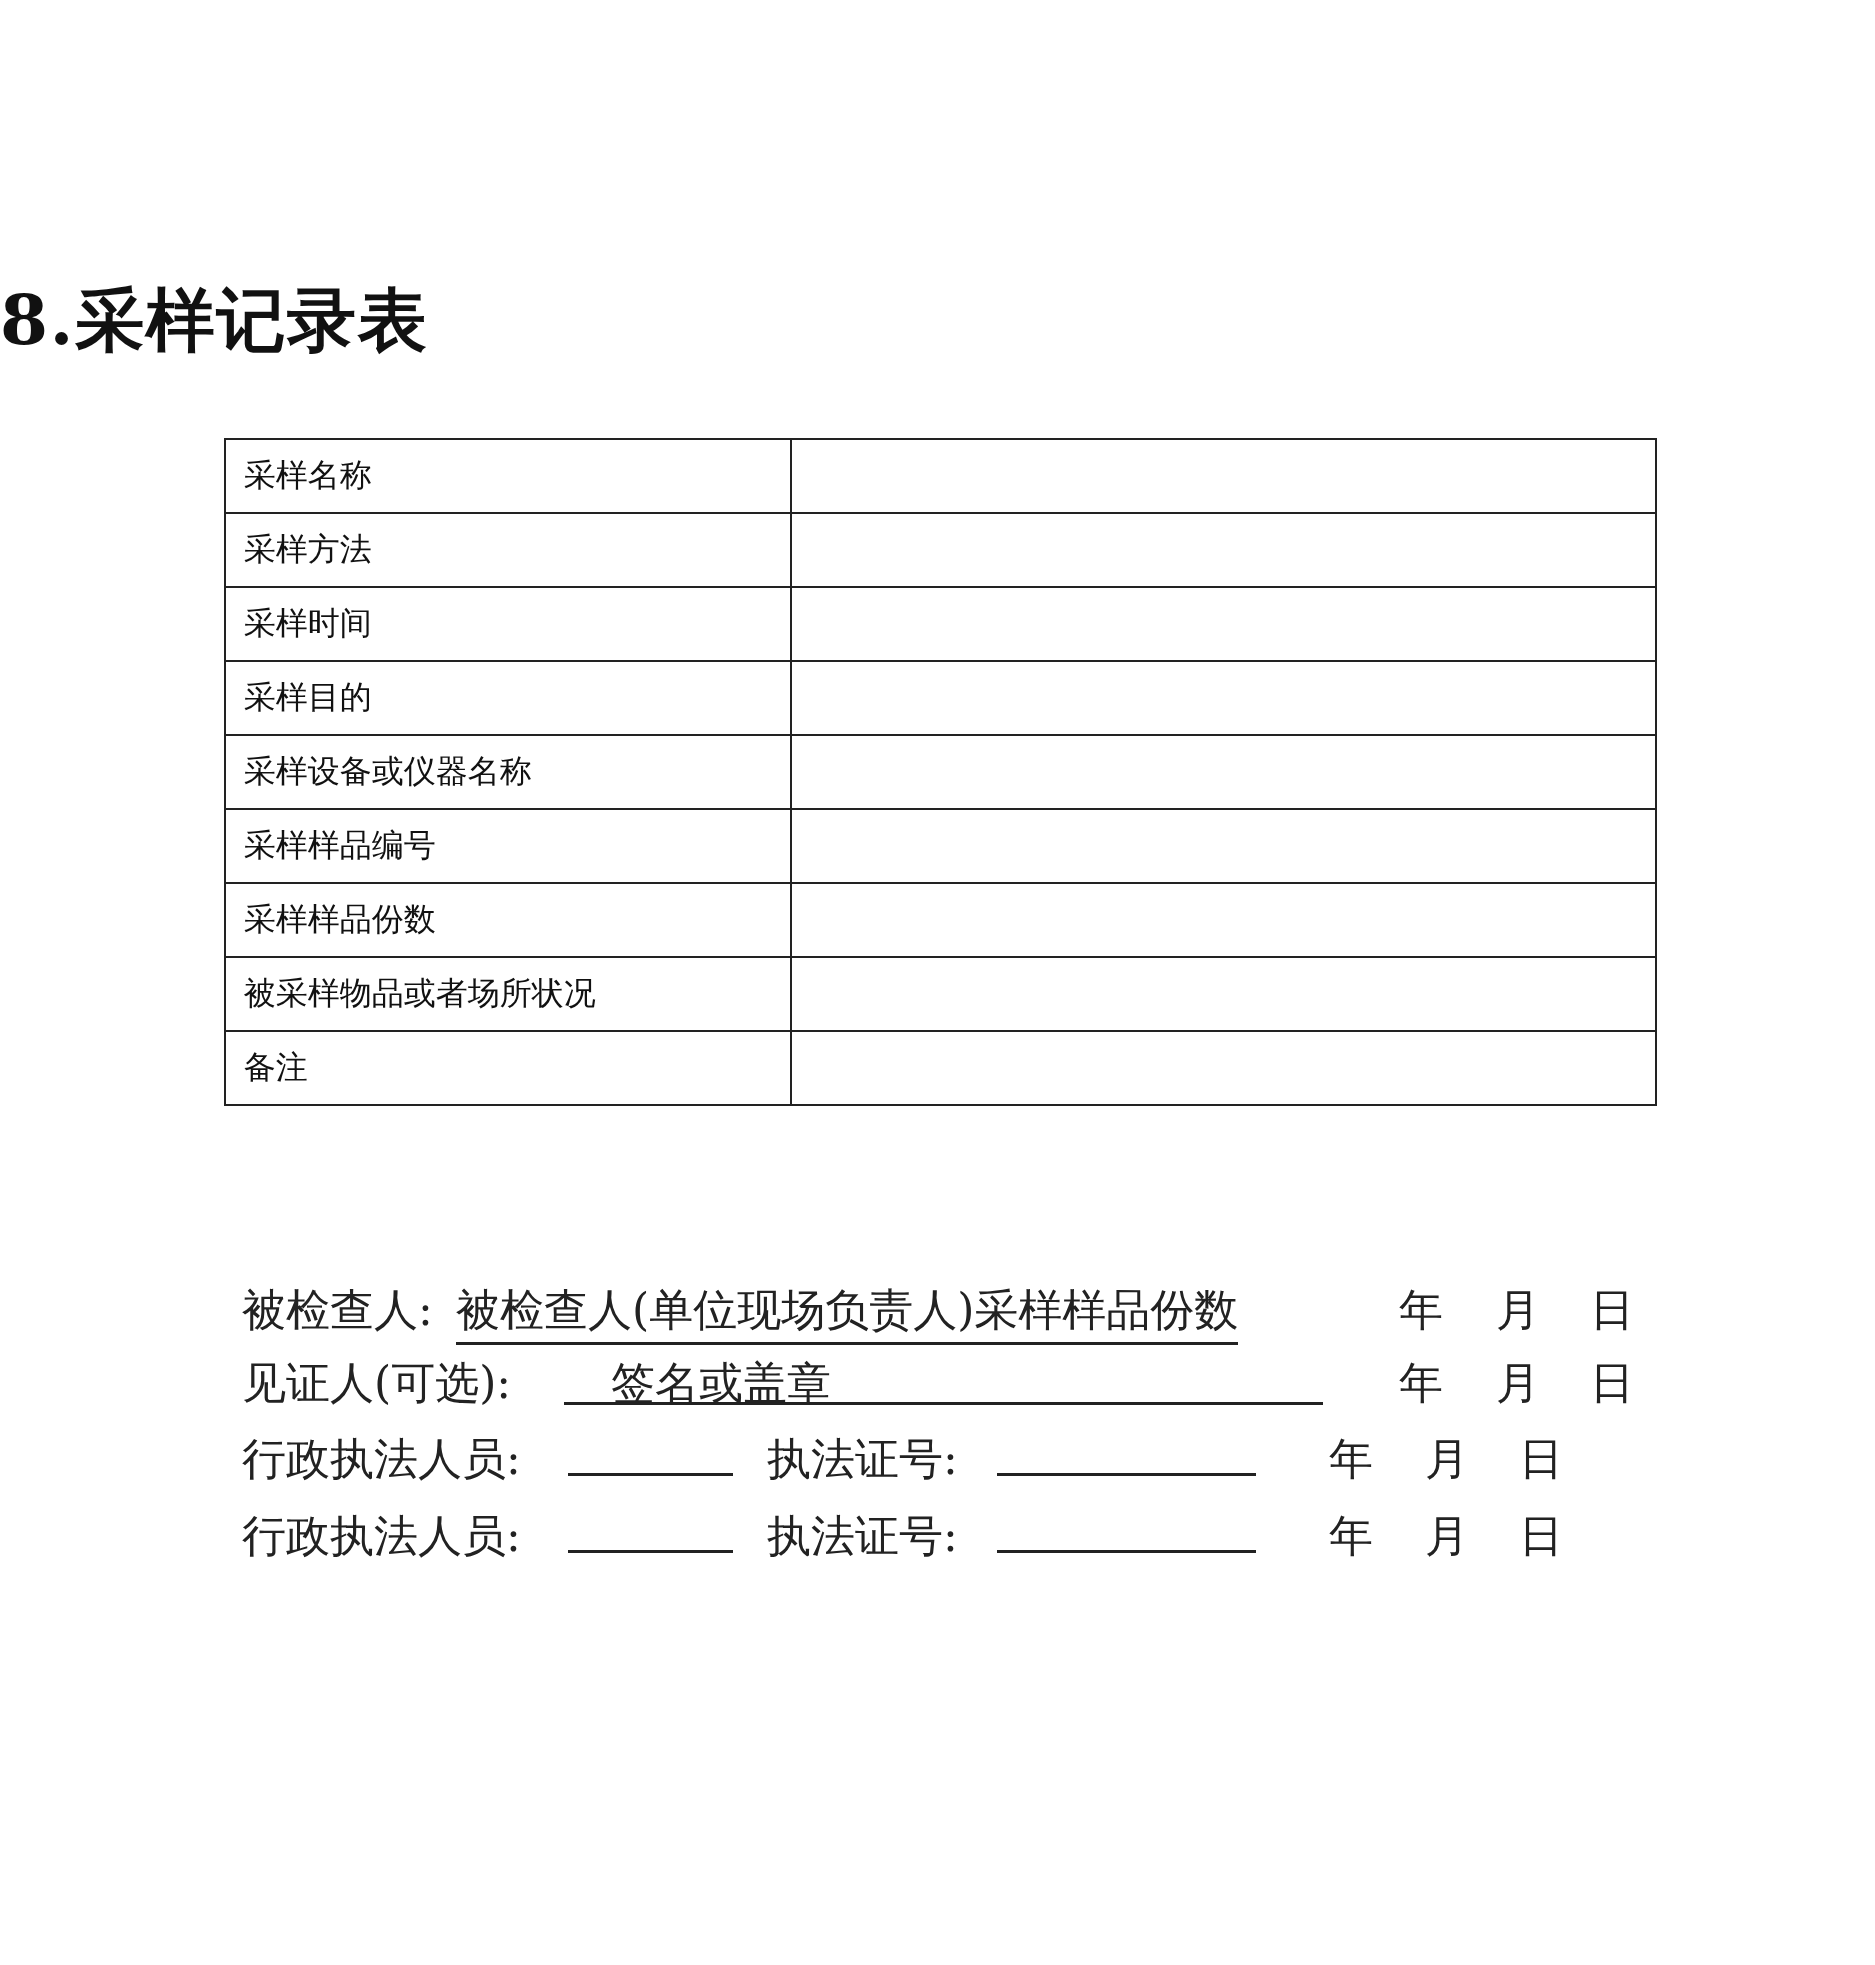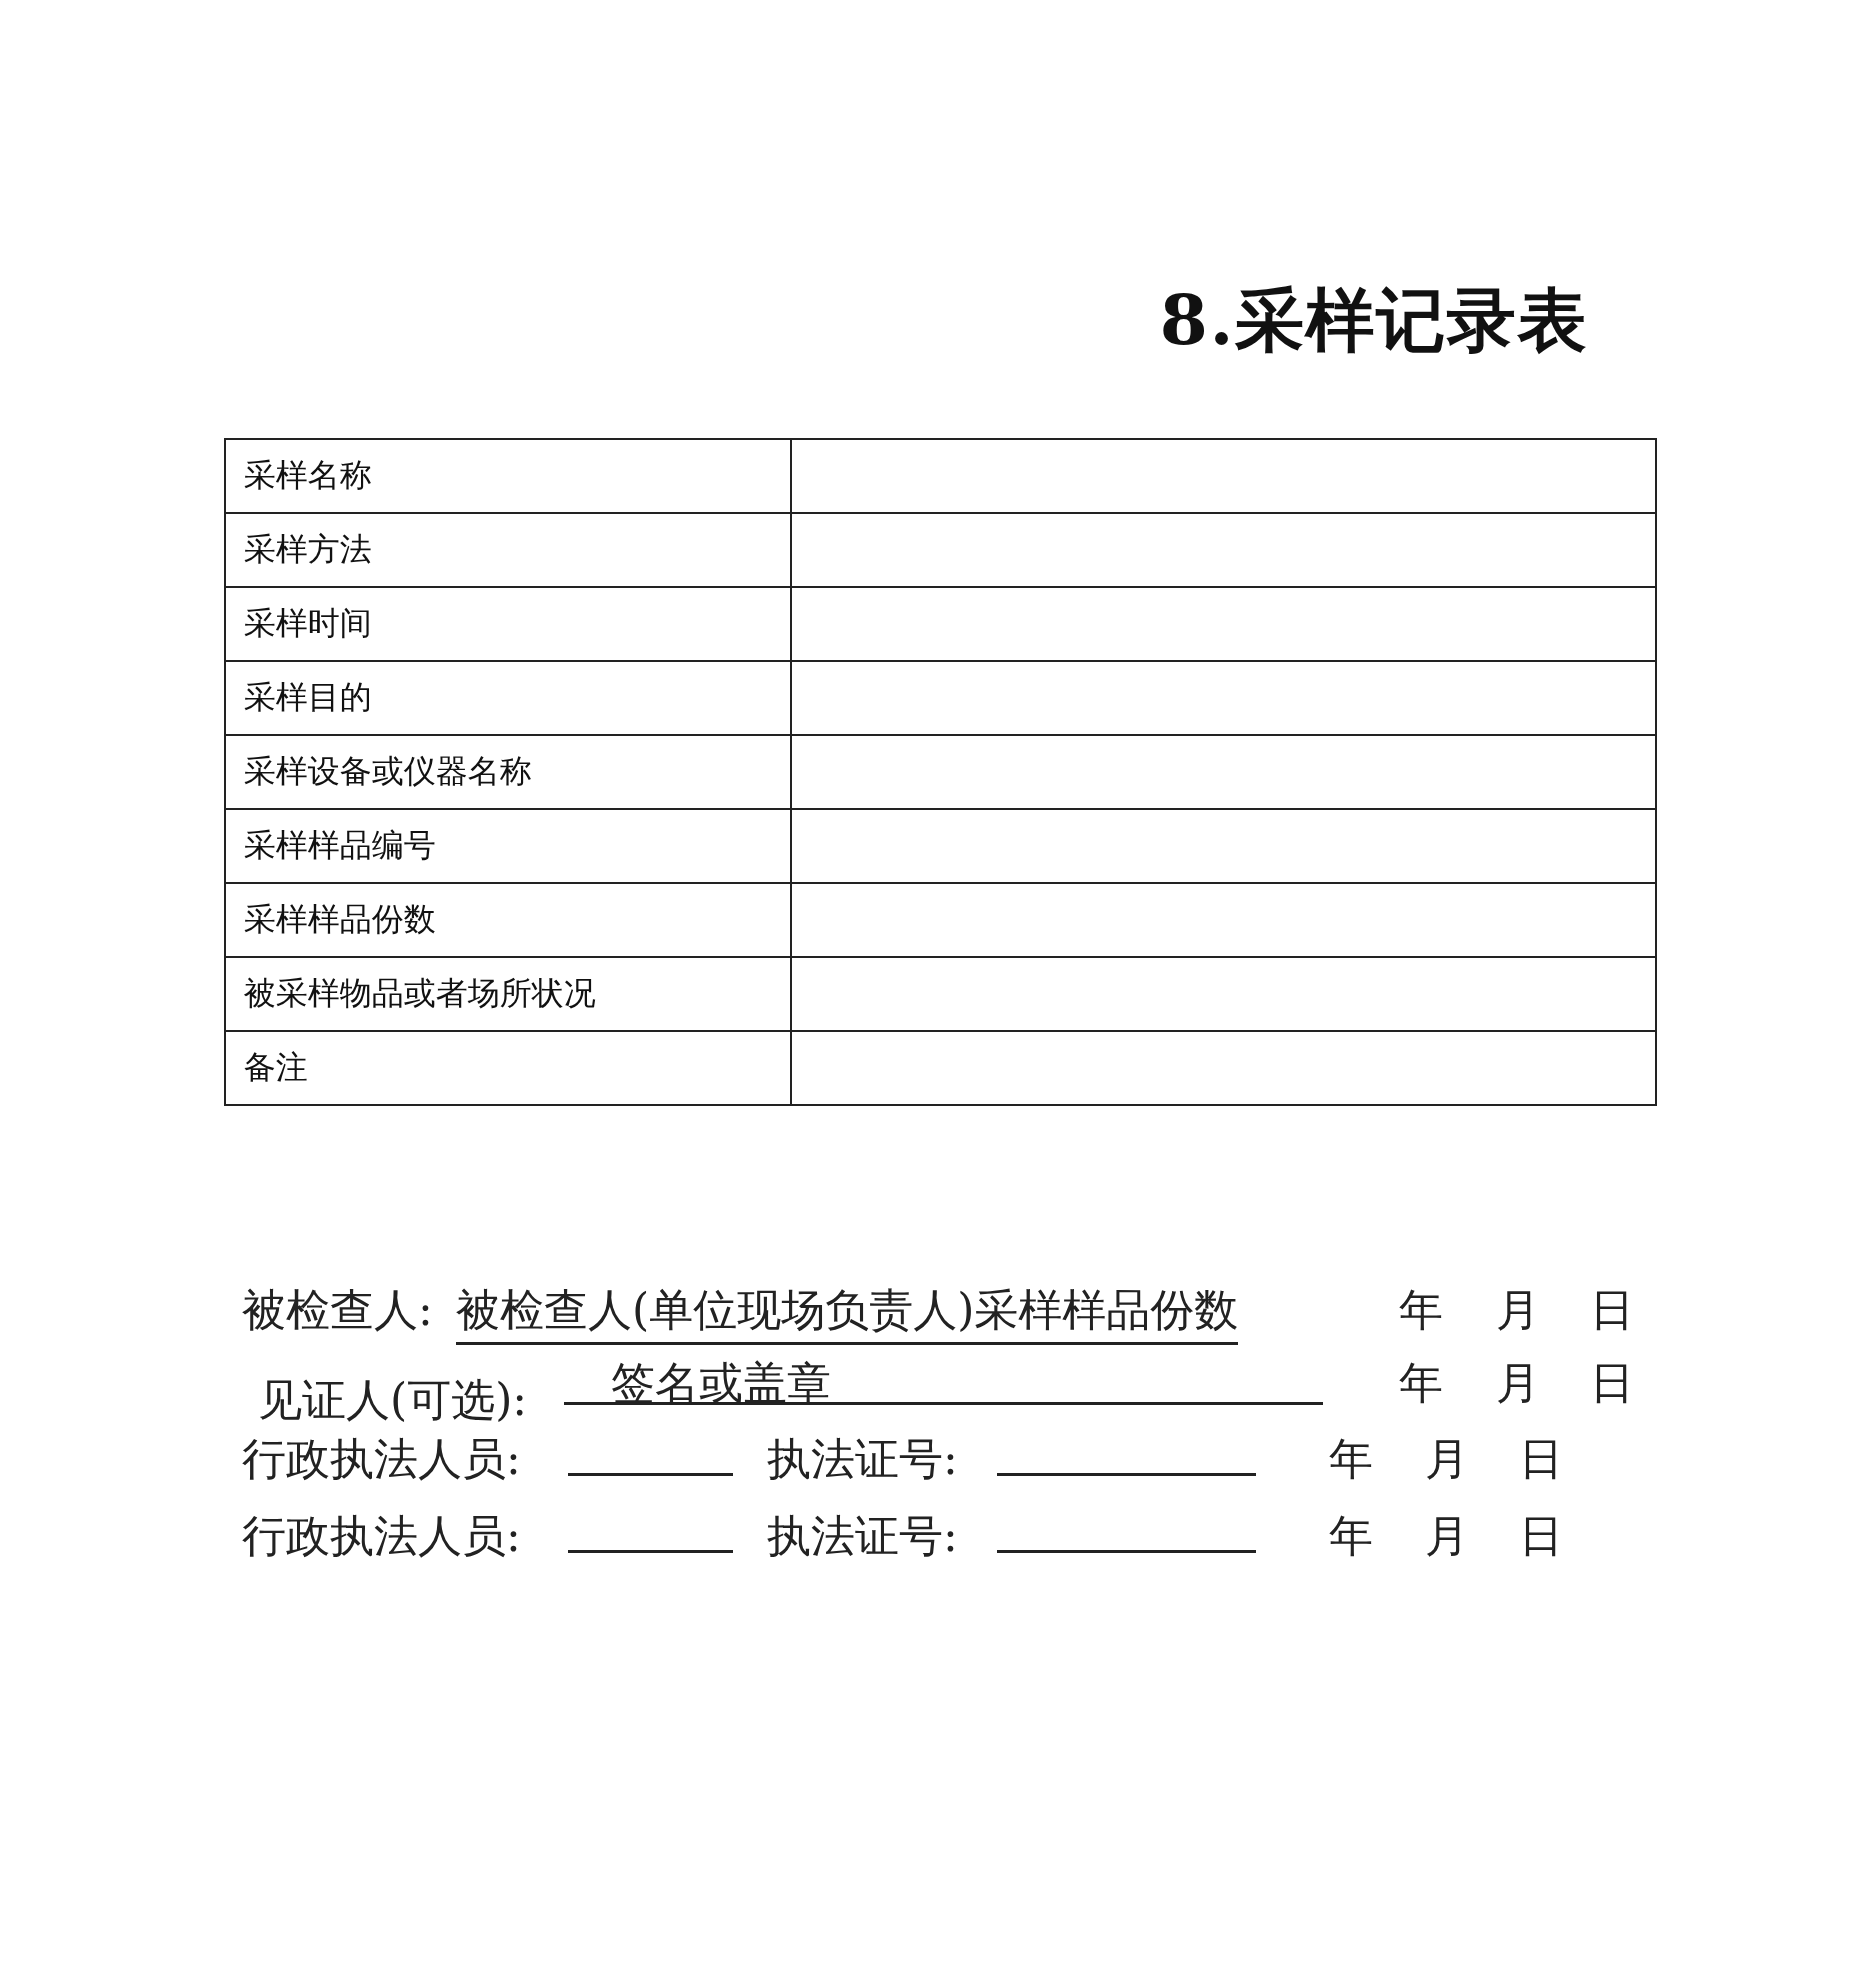--- a/index.html
+++ b/index.html
@@ -2,21 +2,21 @@
 <html style="font-size:6.3px"><head>
   <meta charset="utf-8">
   <style>
     html, body { margin: 0; padding: 0; background: #ffffff; }
     body {
       width: 1876px; height: 2653px; position: relative; overflow: hidden;
       font-family: "DejaVu Sans", "Liberation Sans", sans-serif; color: #111111;
     }
     .page-title {
       position: absolute; left: 0; width: 1588px; top: 275px;
-      text-align: right; font-family: "DejaVu Serif", "Liberation Serif", serif;
+      text-align: left; font-family: "DejaVu Serif", "Liberation Serif", serif;
       font-weight: bold; font-size: 69px; letter-spacing: 1.6px; color: #111;
     }
     .record-table {
       position: absolute; left: 224px; top: 438px; width: 1433px;
       border-collapse: collapse; table-layout: fixed;
     }
     .record-table td {
       border: 2.8px solid #222; height: 72px; padding: 0 0 0 17.7px;
       font-size: 32px; vertical-align: middle; white-space: nowrap;
     }
@@ -82,21 +82,21 @@
 
   <div class="sig-line" style="top:0;">
     <span style="left:0;">被检查人:</span>
     <span class="uline" style="left:214px;">被检查人(单位现场负责人)采样样品份数</span>
     <span style="left:1157px;">年</span>
     <span style="left:1254px;">月</span>
     <span style="left:1348px;">日</span>
   </div>
 
   <div class="sig-line" style="top:73px;">
-    <span style="left:16px;margin-top:17px;">见证人(可选):</span>
+    <span style="left:0;">见证人(可选):</span>
     <span style="left:322px; width:759px; border-bottom:3.1px solid #222; padding-left:47px; box-sizing:border-box; height:51px;">签名或盖章</span>
     <span style="left:1157px;">年</span>
     <span style="left:1254px;">月</span>
     <span style="left:1348px;">日</span>
   </div>
 
   <div class="sig-line" style="top:149px;">
     <span style="left:0;">行政执法人员:</span>
     <span class="blank" style="left:326px; width:165px;"></span>
     <span style="left:525px;">执法证号:</span>

